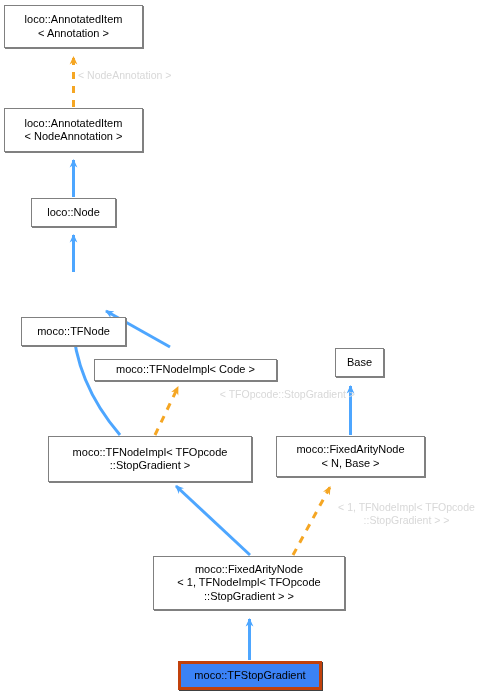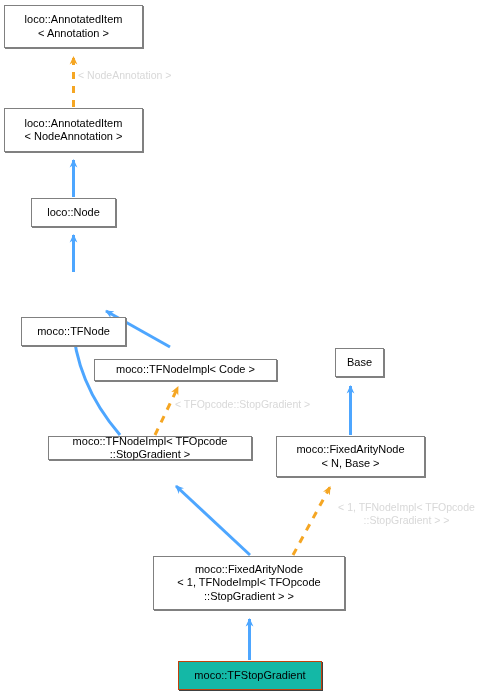--- a/index.html
+++ b/index.html
@@ -34,22 +34,22 @@
     line-height: 13.5px;
     text-align: center;
     display: flex;
     align-items: center;
     justify-content: center;
     white-space: pre-line;
     box-shadow: 1px 1px 0 #808080;
     z-index: 5;
   }
   .node.current {
-    background: #14b8a6;
-    border: 1px solid #c2410c;
+    background: #3b82f6;
+    border: 3px solid #c2410c;
     box-shadow: 1px 1px 0 #404040;
   }
   .edge-label {
     position: absolute;
     font-size: 10.5px;
     line-height: 12.5px;
     color: #d8d8d8;
     text-align: center;
     white-space: pre-line;
     z-index: 4;
@@ -98,32 +98,32 @@
 &lt; NodeAnnotation &gt;</div>
 
   <div class="node" style="left:31px; top:198px; width:85px; height:29px;">loco::Node</div>
 
   <div class="node" style="left:21px; top:273px; width:105px; height:29px;margin-top:44px;">moco::TFNode</div>
 
   <div class="node" style="left:94px; top:348px; width:183px; height:22px;margin-top:11px;">moco::TFNodeImpl&lt; Code &gt;</div>
 
   <div class="node" style="left:327px; top:348px; width:49px; height:29px;margin-left:8px;">Base</div>
 
-  <div class="node" style="left:48px; top:436px; width:204px; height:24px;">moco::TFNodeImpl&lt; TFOpcode
+  <div class="node" style="left:48px; top:436px; width:204px; height:46px;">moco::TFNodeImpl&lt; TFOpcode
 ::StopGradient &gt;</div>
 
   <div class="node" style="left:276px; top:436px; width:149px; height:41px;">moco::FixedArityNode
 &lt; N, Base &gt;</div>
 
   <div class="node" style="left:153px; top:556px; width:192px; height:54px;">moco::FixedArityNode
 &lt; 1, TFNodeImpl&lt; TFOpcode
 ::StopGradient &gt; &gt;</div>
 
   <div class="node current" style="left:178px; top:661px; width:144px; height:29px;">moco::TFStopGradient</div>
 
   <div class="edge-label" style="left:78px; top:69px; width:190px; text-align:left;">&lt; NodeAnnotation &gt;</div>
 
-  <div class="edge-label" style="left:175px; top:398px; width:180px; text-align:left;">&lt; TFOpcode::StopGradient &gt;</div>
+  <div class="edge-label" style="left:175px; top:388px; width:180px; text-align:right;">&lt; TFOpcode::StopGradient &gt;</div>
 
   <div class="edge-label" style="left:319px; top:501px; width:175px; text-align:center;">&lt; 1, TFNodeImpl&lt; TFOpcode
 ::StopGradient &gt; &gt;</div>
 
 </div>
 
 </body></html>

